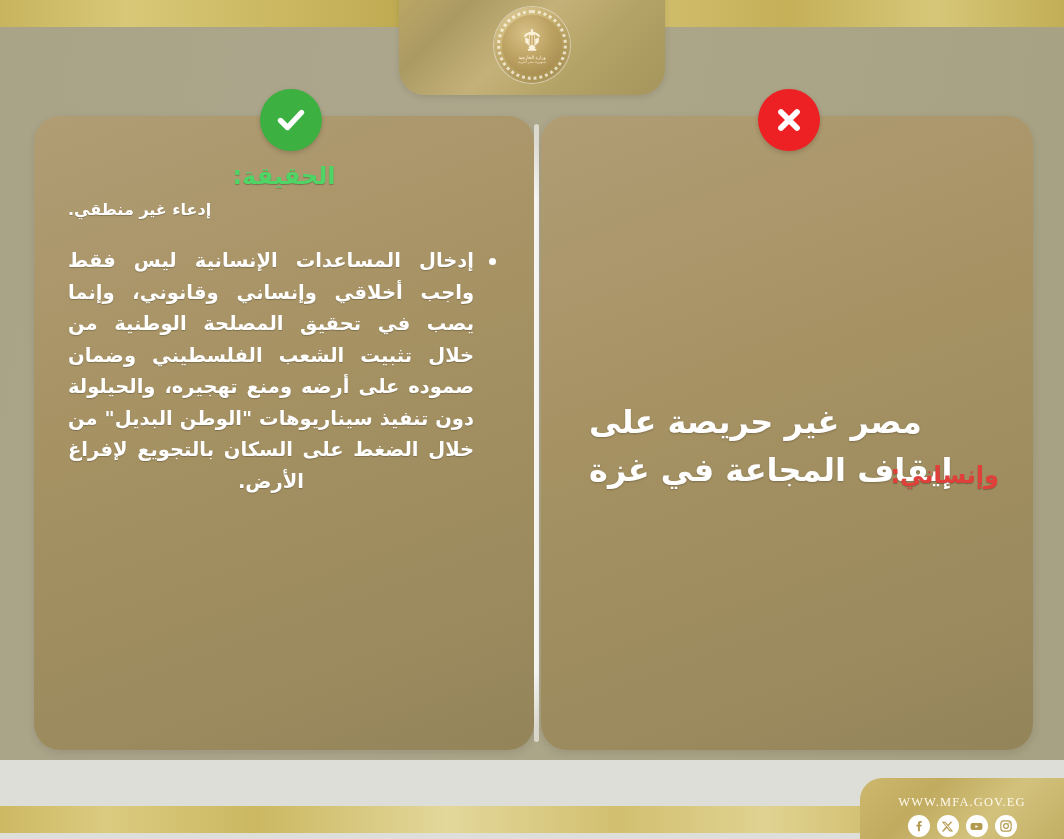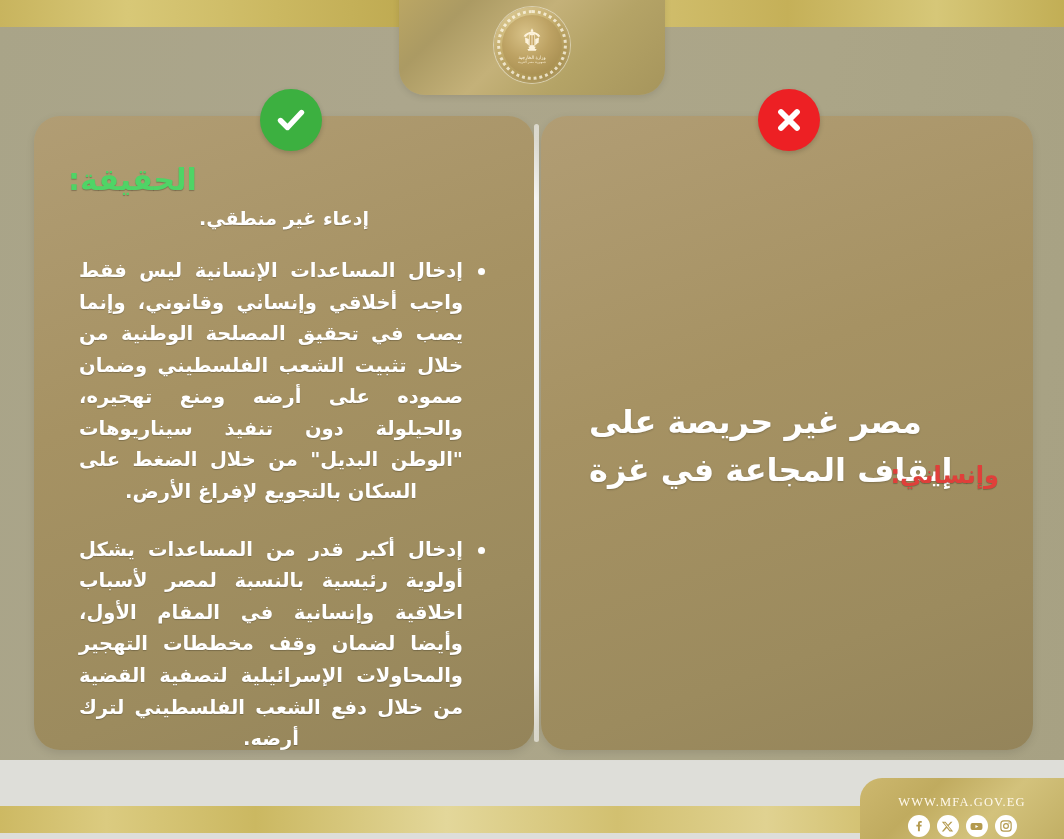--- a/index.html
+++ b/index.html
@@ -156,41 +156,41 @@
     justify-content: center;
     box-shadow: 0 2px 5px rgba(0,0,0,0.18);
     z-index: 5;
   }
   .badge-check { left: 260px; top: 89px; background: #3cb040; }
   .badge-x     { left: 758px; top: 89px; background: #ed2024; }
 
   
   .truth-head {
     direction: rtl;
-    text-align: left;
+    text-align: center;
     color: #4fd466;
-    font-size: 30px;
+    font-size: 24px;
     font-weight: bold;
     letter-spacing: 0;
     margin: 0 0 10px 0;
     text-shadow: 0 1px 1px rgba(0,0,0,.25);
   }
   .truth-sub {
     direction: rtl;
-    text-align: center;
+    text-align: left;
     color: #ffffff;
-    font-size: 19px;
+    font-size: 16px;
     font-weight: bold;
     margin: 0 0 26px 0;
     text-shadow: 0 1px 1px rgba(0,0,0,.22);
   }
   ul.bullets {
     direction: rtl;
     list-style: none;
-    margin: 11px;
+    margin: 0;
     padding: 0;
   }
   ul.bullets li {
     position: relative;
     direction: rtl;
     text-align: justify;
     text-align-last: center;
     color: #ffffff;
     font-size: 19.5px;
     font-weight: bold;
@@ -306,21 +306,20 @@
     <svg width="34" height="34" viewBox="0 0 34 34">
       <path d="M9 9 L25 25 M25 9 L9 25" stroke="#ffffff" stroke-width="5.8" fill="none" stroke-linecap="round"></path>
     </svg>
   </div>
 
   <div class="panel panel-truth">
     <div class="truth-head">الحقيقة:</div>
     <div class="truth-sub">إدعاء غير منطقي.</div>
     <ul class="bullets">
       <li>إدخال المساعدات الإنسانية ليس فقط واجب أخلاقي وإنساني وقانوني، وإنما يصب في تحقيق المصلحة الوطنية من خلال تثبيت الشعب الفلسطيني وضمان صموده على أرضه ومنع تهجيره، والحيلولة دون تنفيذ سيناريوهات "الوطن البديل" من خلال الضغط على السكان بالتجويع لإفراغ الأرض.</li>
-      <li>إدخال أكبر قدر من المساعدات يشكل أولوية رئيسية بالنسبة لمصر لأسباب اخلاقية وإنسانية في المقام الأول، وأيضا لضمان وقف مخططات التهجير والمحاولات الإسرائيلية لتصفية القضية من خلال دفع الشعب الفلسطيني لترك أرضه.</li>
     </ul>
   </div>
 
   <div class="divider"></div>
 
   <div class="panel panel-claim">
     <div class="claim-head">وإنساني:</div>
     <div class="claim-body">مصر غير حريصة على إيقاف المجاعة في غزة</div>
   </div>
 

